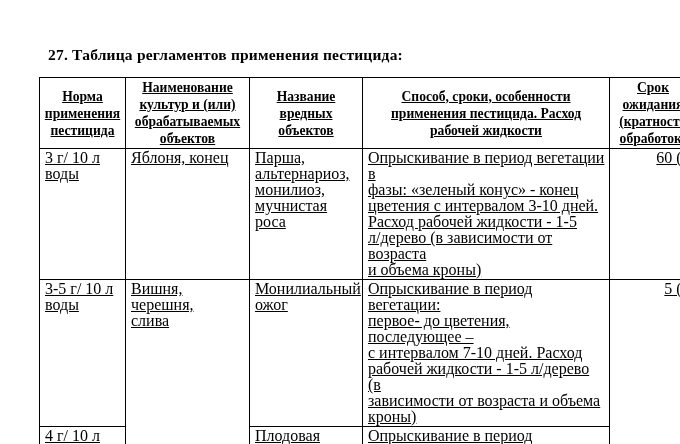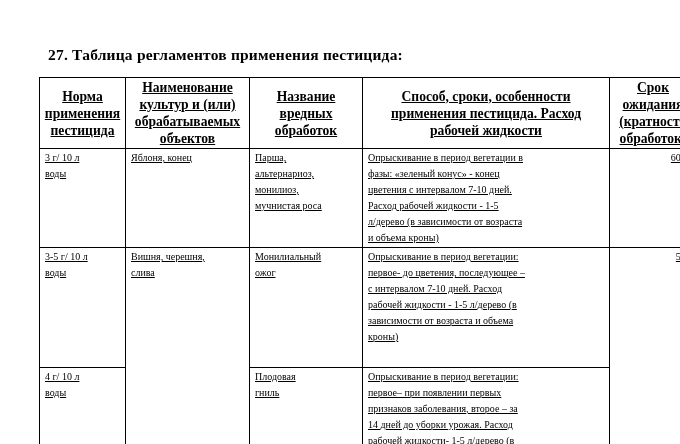--- a/index.html
+++ b/index.html
@@ -31,21 +31,21 @@
   .reg-table th {
     font-weight: bold;
     text-align: center;
     vertical-align: middle;
     font-size: 13.6px;
     line-height: 17px;
     padding: 1px 1px;
   }
   .reg-table td {
     vertical-align: top;
-    font-size: 10px;
+    font-size: 16px;
     line-height: 16px;
     padding: 1px 3px 1px 5px;
   }
   .reg-table td.center { text-align: right; padding-left: 1px; padding-right: 1px; }
   tr.header-row { height: 71px; }
   tr.row-1 { height: 97px; }
   tr.row-2 { height: 120px; }
   tr.row-3 { height: 116px; }
 </style>
 </head>
@@ -65,42 +65,42 @@
     <tr class="header-row">
       <th>Норма
 применения
 пестицида</th>
       <th>Наименование
 культур и (или)
 обрабатываемых
 объектов</th>
       <th>Название
 вредных
-обработок</th>
+объектов</th>
       <th>Способ, сроки, особенности
 применения пестицида. Расход
 рабочей жидкости</th>
       <th>Срок
 ожидания
 (кратность
 обработок)</th>
     </tr>
   </thead>
   <tbody>
     <tr class="row-1">
       <td>3 г/ 10 л
 воды</td>
       <td>Яблоня, конец</td>
       <td>Парша,
 альтернариоз,
 монилиоз,
 мучнистая роса</td>
       <td>Опрыскивание в период вегетации в
 фазы: «зеленый конус» - конец
-цветения с интервалом 7-10 дней.
+цветения с интервалом 3-10 дней.
 Расход рабочей жидкости - 1-5
 л/дерево (в зависимости от возраста
 и объема кроны)</td>
       <td class="center">60 (2)</td>
     </tr>
     <tr class="row-2">
       <td>3-5 г/ 10 л
 воды</td>
       <td rowspan="2">Вишня, черешня,
 слива</td>

